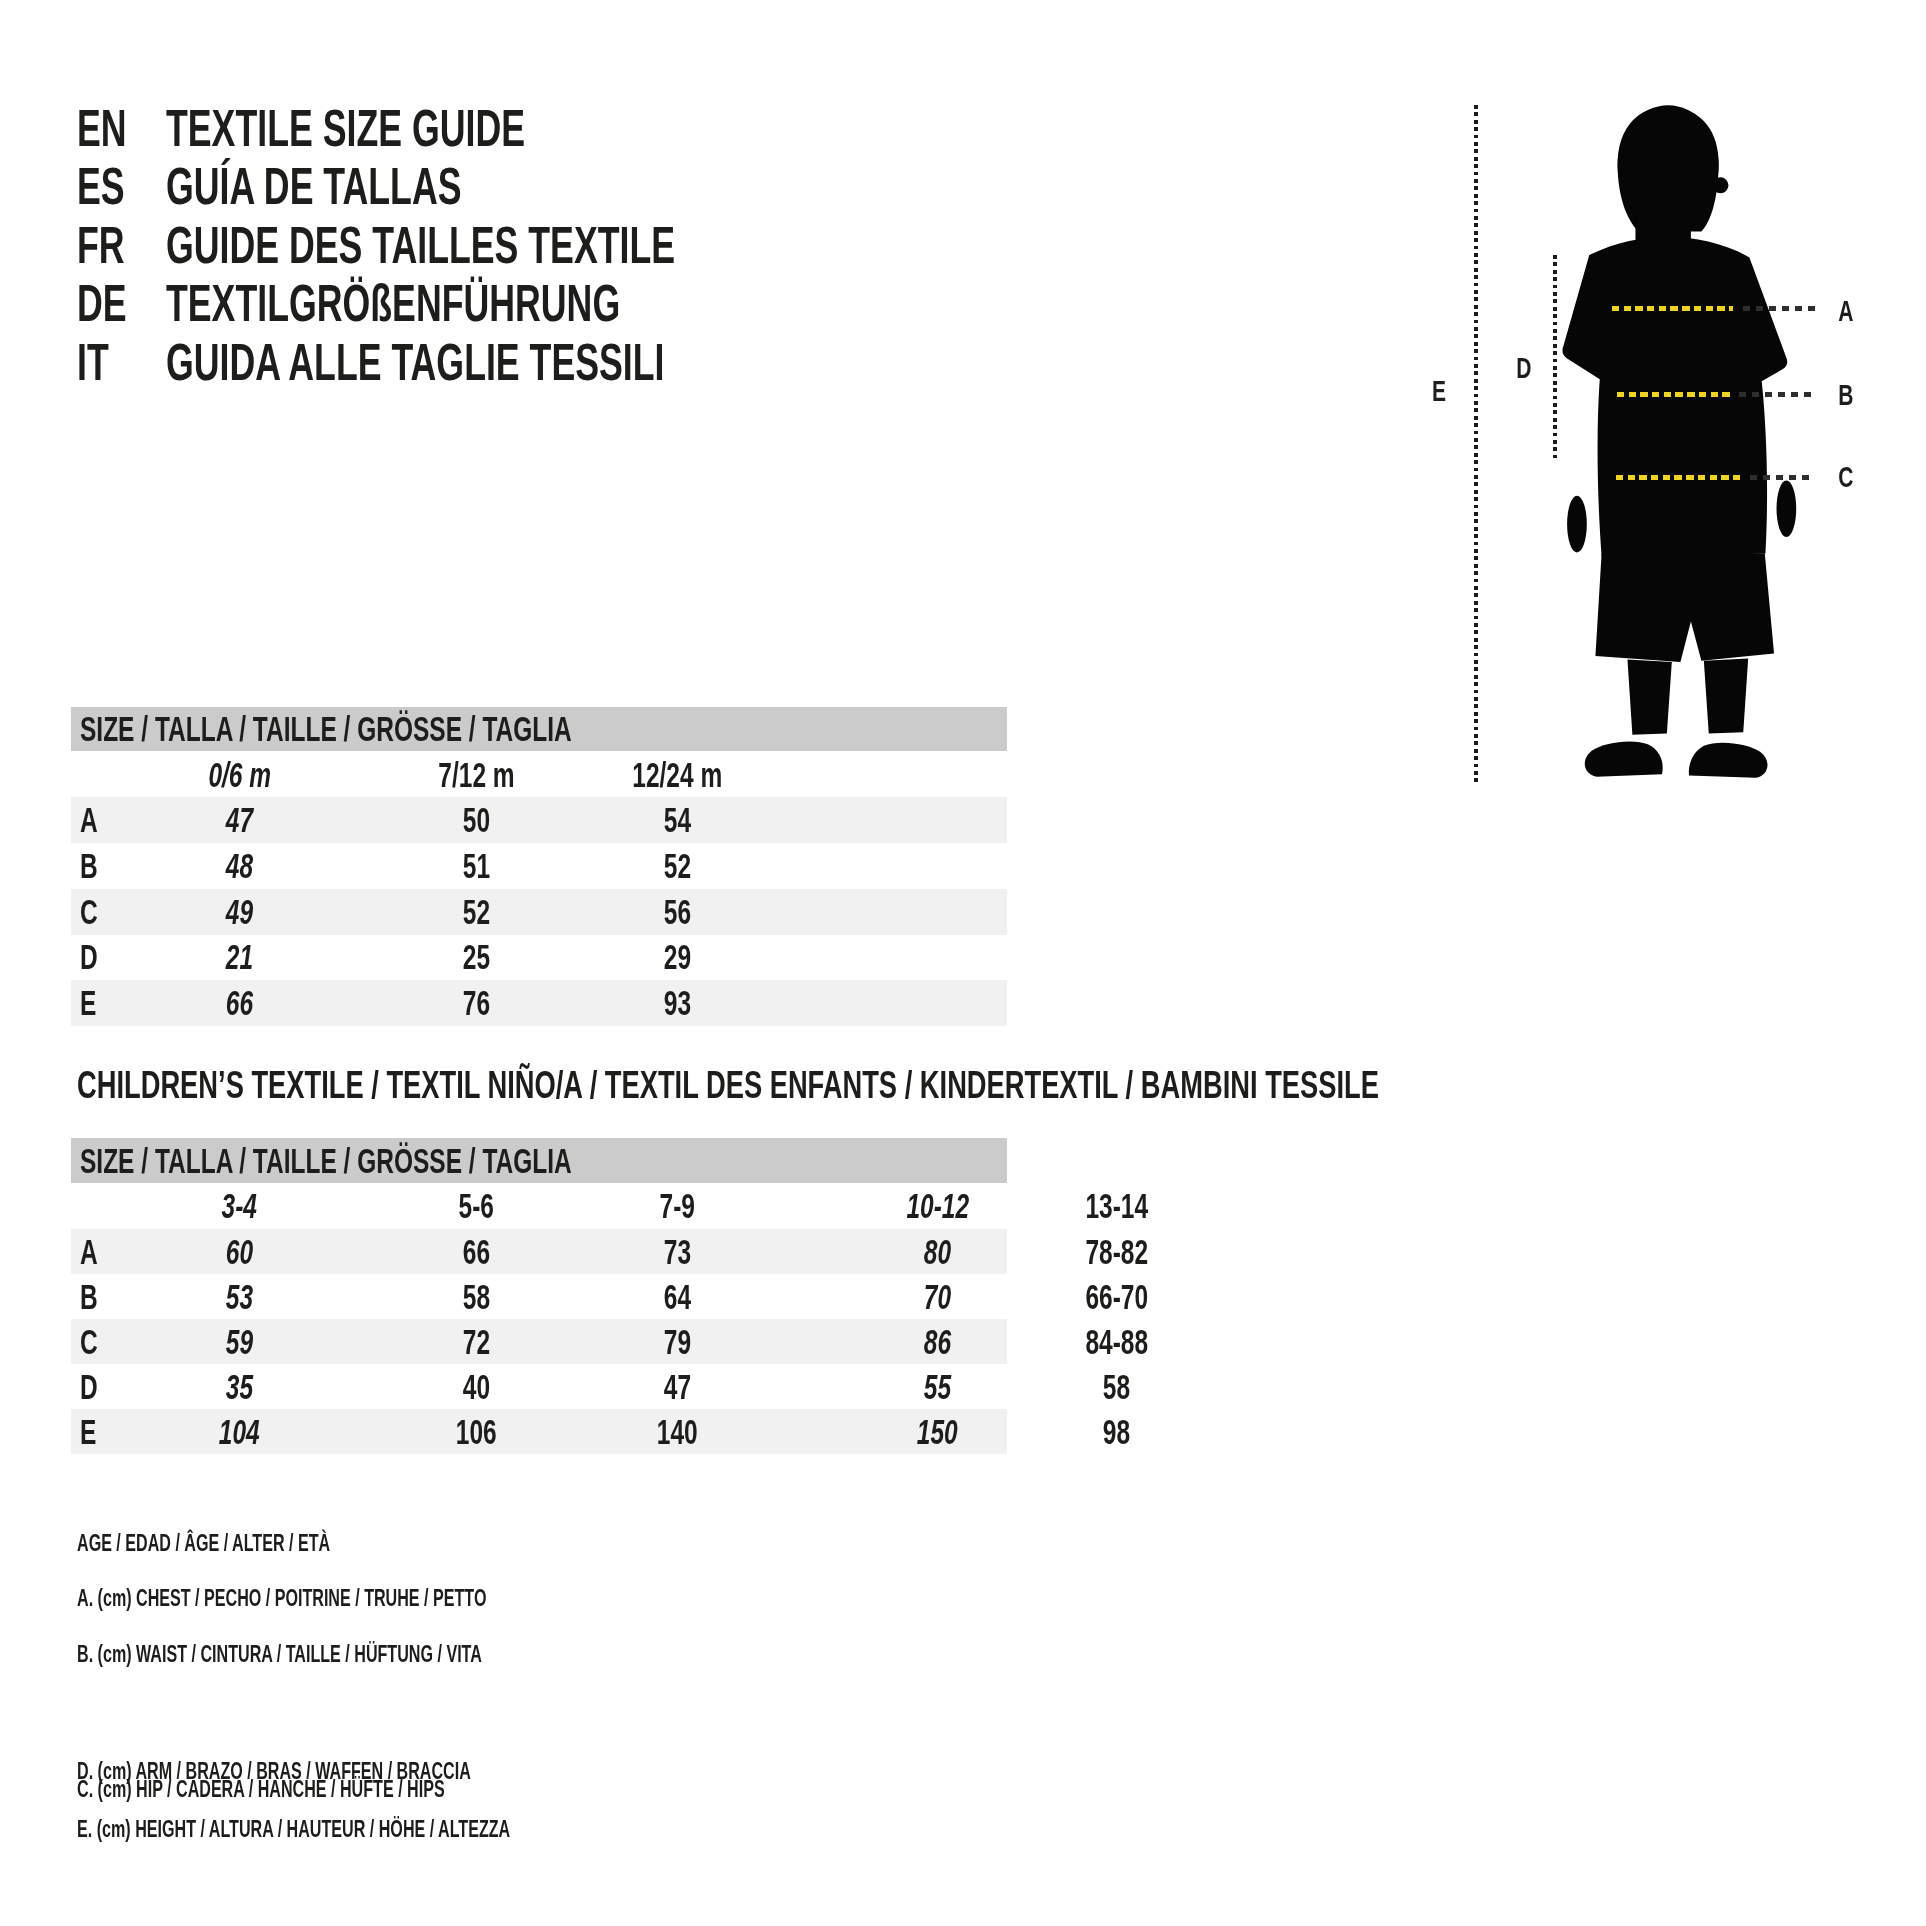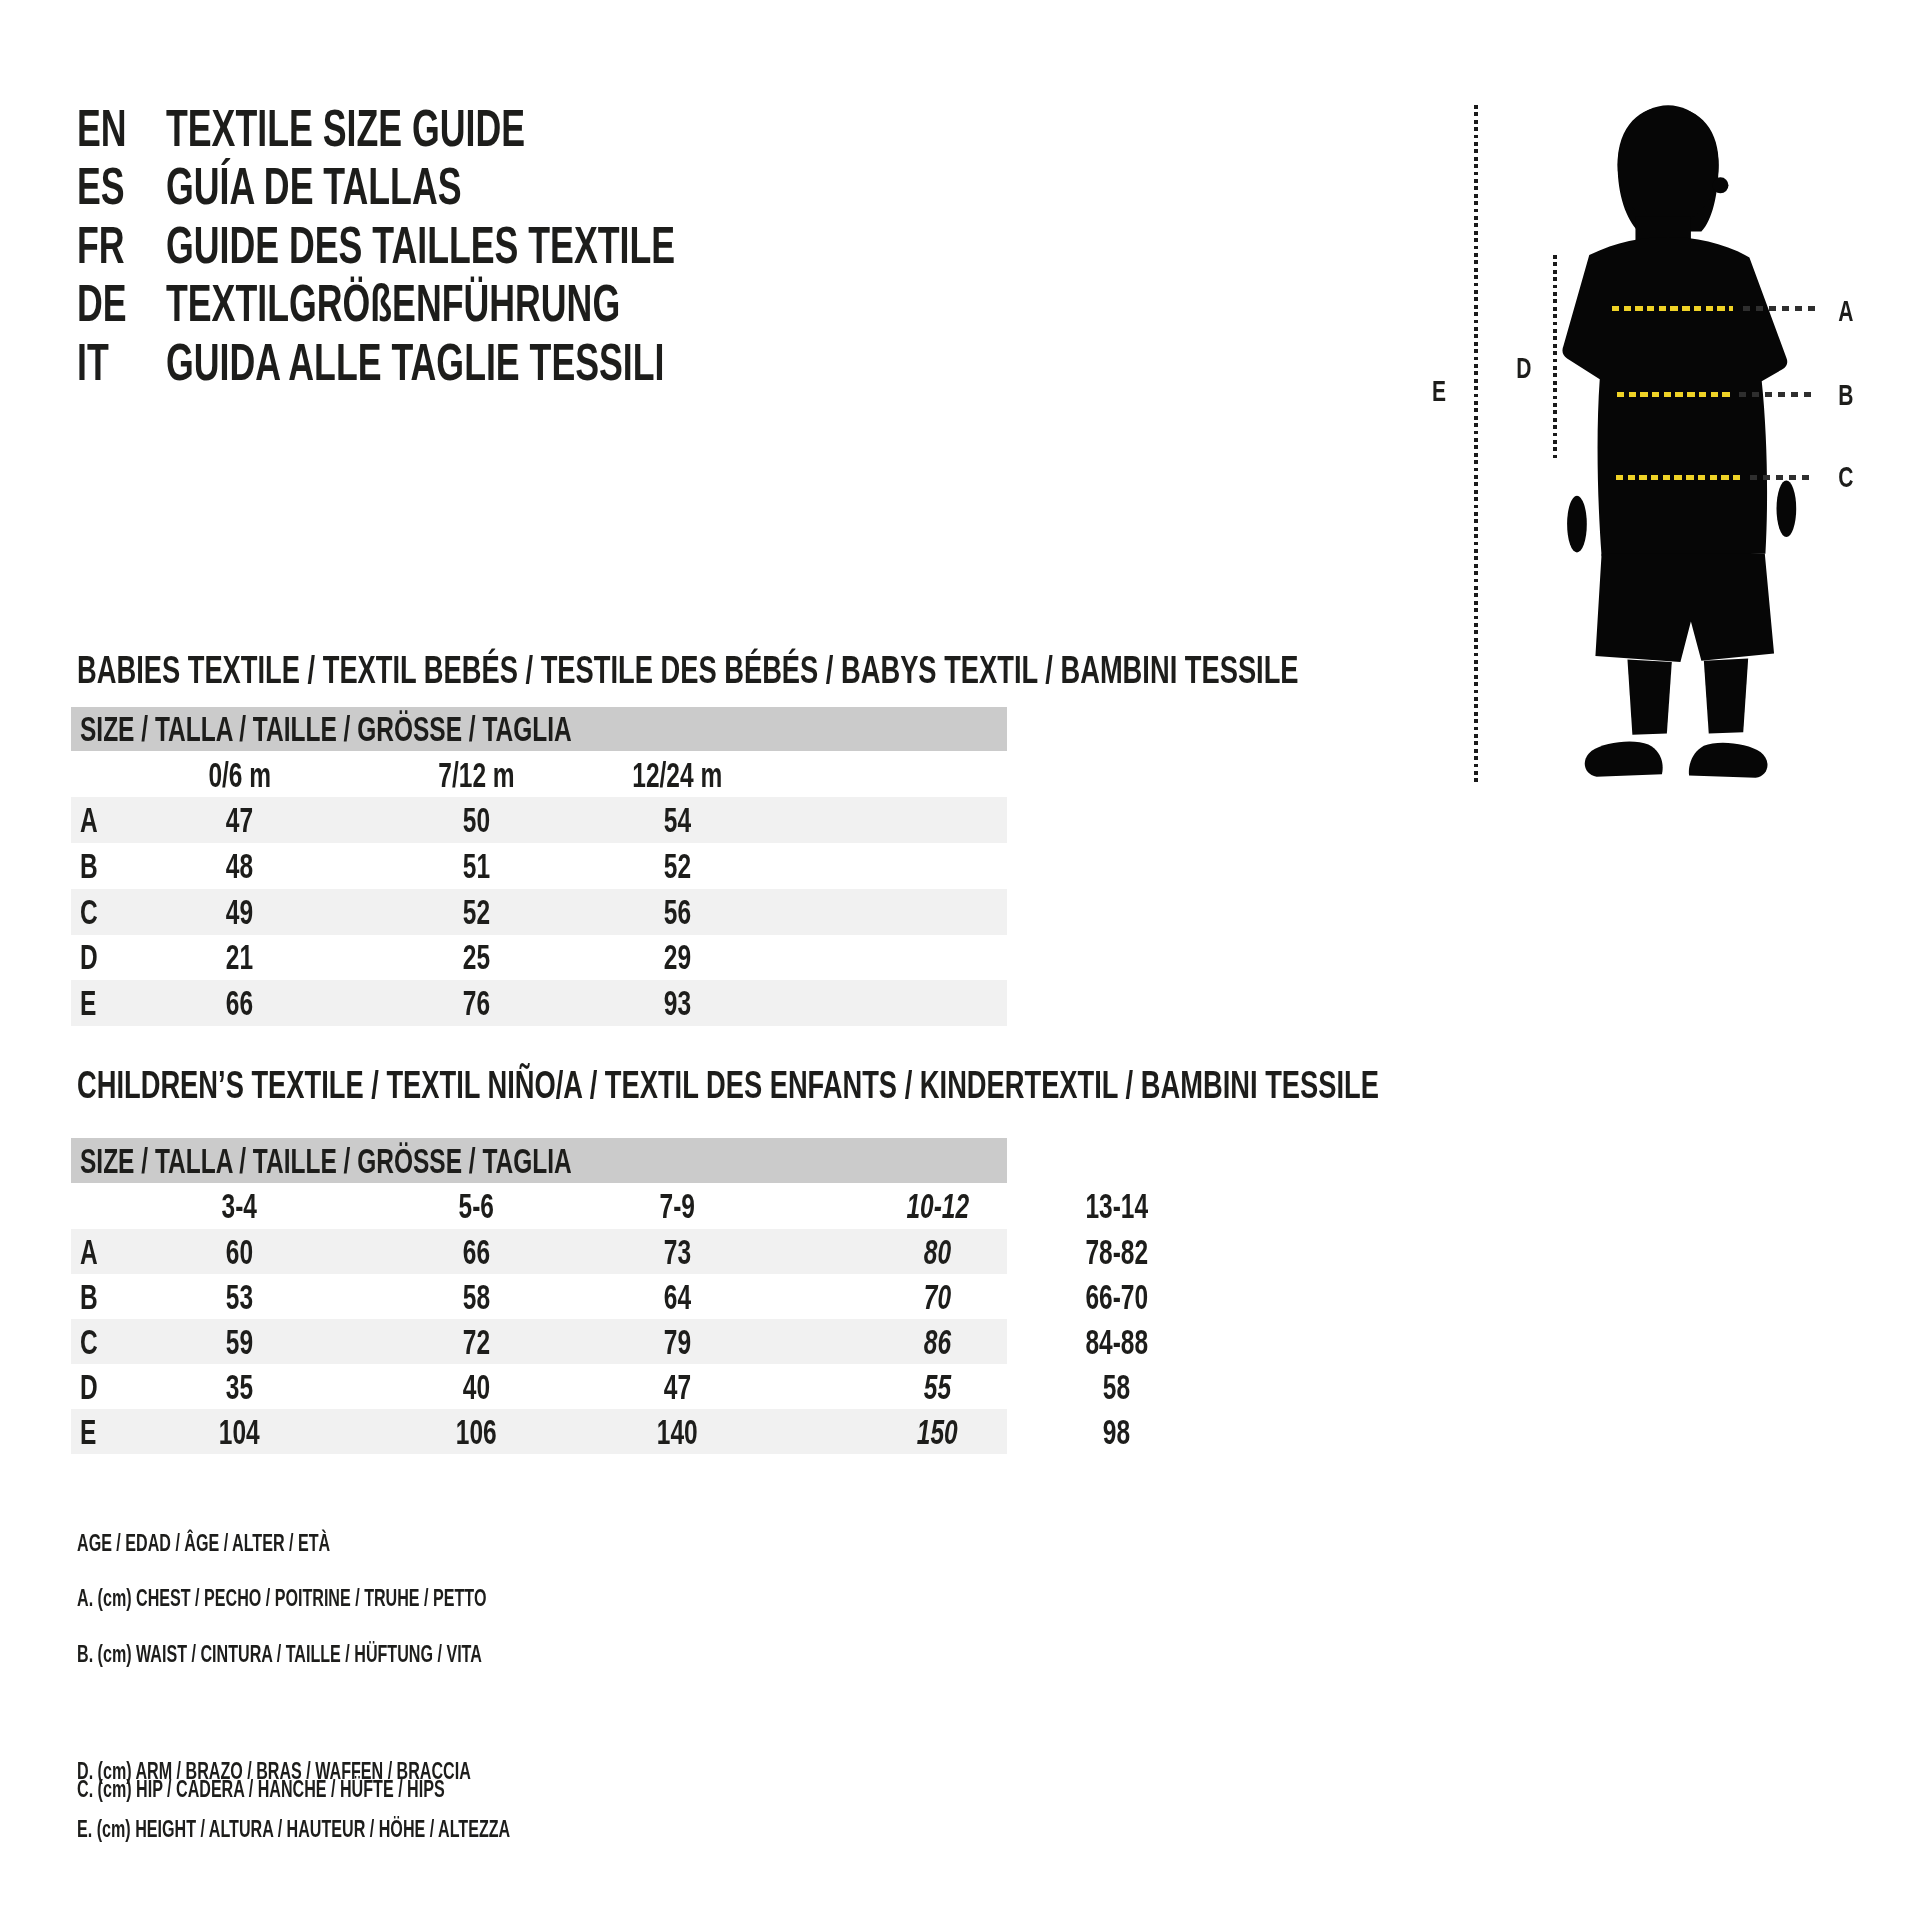--- a/index.html
+++ b/index.html
@@ -24,21 +24,21 @@
 
   
   .trow { position:absolute; left:71px; width:936px; }
   .bar  { background:#cbcbcb; height:44px; line-height:44px; font-size:35px; }
   .bar .lab { position:absolute; left:9.2px; }
   .colhdr { height:46px; line-height:46px; font-size:35px; }
   .drow   { height:46px; line-height:46px; font-size:35px; }
   .zebra  { background:#f1f1f1; }
   .rowlab { position:absolute; left:9.2px; }
   .cell   { position:absolute; width:219px; text-align:center; }
-  .c0 { left:59px; } .c1 { left:296px; } .c2 { left:497px; }
+  .c0 { left:59px;font-style:italic; } .c1 { left:296px; } .c2 { left:497px; }
   .c3 { left:757px;font-style:italic; } .c4 { left:936px; }
 
   
   .legline { position:absolute; left:77px; height:43px; line-height:43px; font-size:23px; }
 
   
   .vdot {
     position:absolute; width:3.7px;
     background:repeating-linear-gradient(180deg,#1a1a1a 0 3.7px,transparent 3.7px 7.4px);
   }
@@ -125,23 +125,20 @@
 
     <div class="hdash dash-y" style="left:1617px; top:392px; width:117px"></div>
     <div class="hdash dash-k" style="left:1739px; top:392px; width:76px"></div>
     <span class="figlabel" style="left:1835px; top:380px"><span class="tc">B</span></span>
 
     <div class="hdash dash-y" style="left:1616px; top:475px; width:129px"></div>
     <div class="hdash dash-k" style="left:1750px; top:475px; width:65px"></div>
     <span class="figlabel" style="left:1835px; top:462px"><span class="tc">C</span></span>
   </div>
 
-  <div class="sectitle" style="top:648px">
-    <span class="t">BABIES TEXTILE / TEXTIL BEBÉS / TESTILE DES BÉBÉS / BABYS TEXTIL / BAMBINI TESSILE</span>
-  </div>
 
   <div>
     <div class="trow bar" style="top:707px">
       <span class="lab"><span class="t">SIZE / TALLA / TAILLE / GRÖSSE / TAGLIA</span></span>
     </div>
     <div class="trow colhdr" style="top:752px">
       <span class="cell c0"><span class="tc">0/6 m</span></span>
       <span class="cell c1"><span class="tc">7/12 m</span></span>
       <span class="cell c2"><span class="tc">12/24 m</span></span>
     </div>

